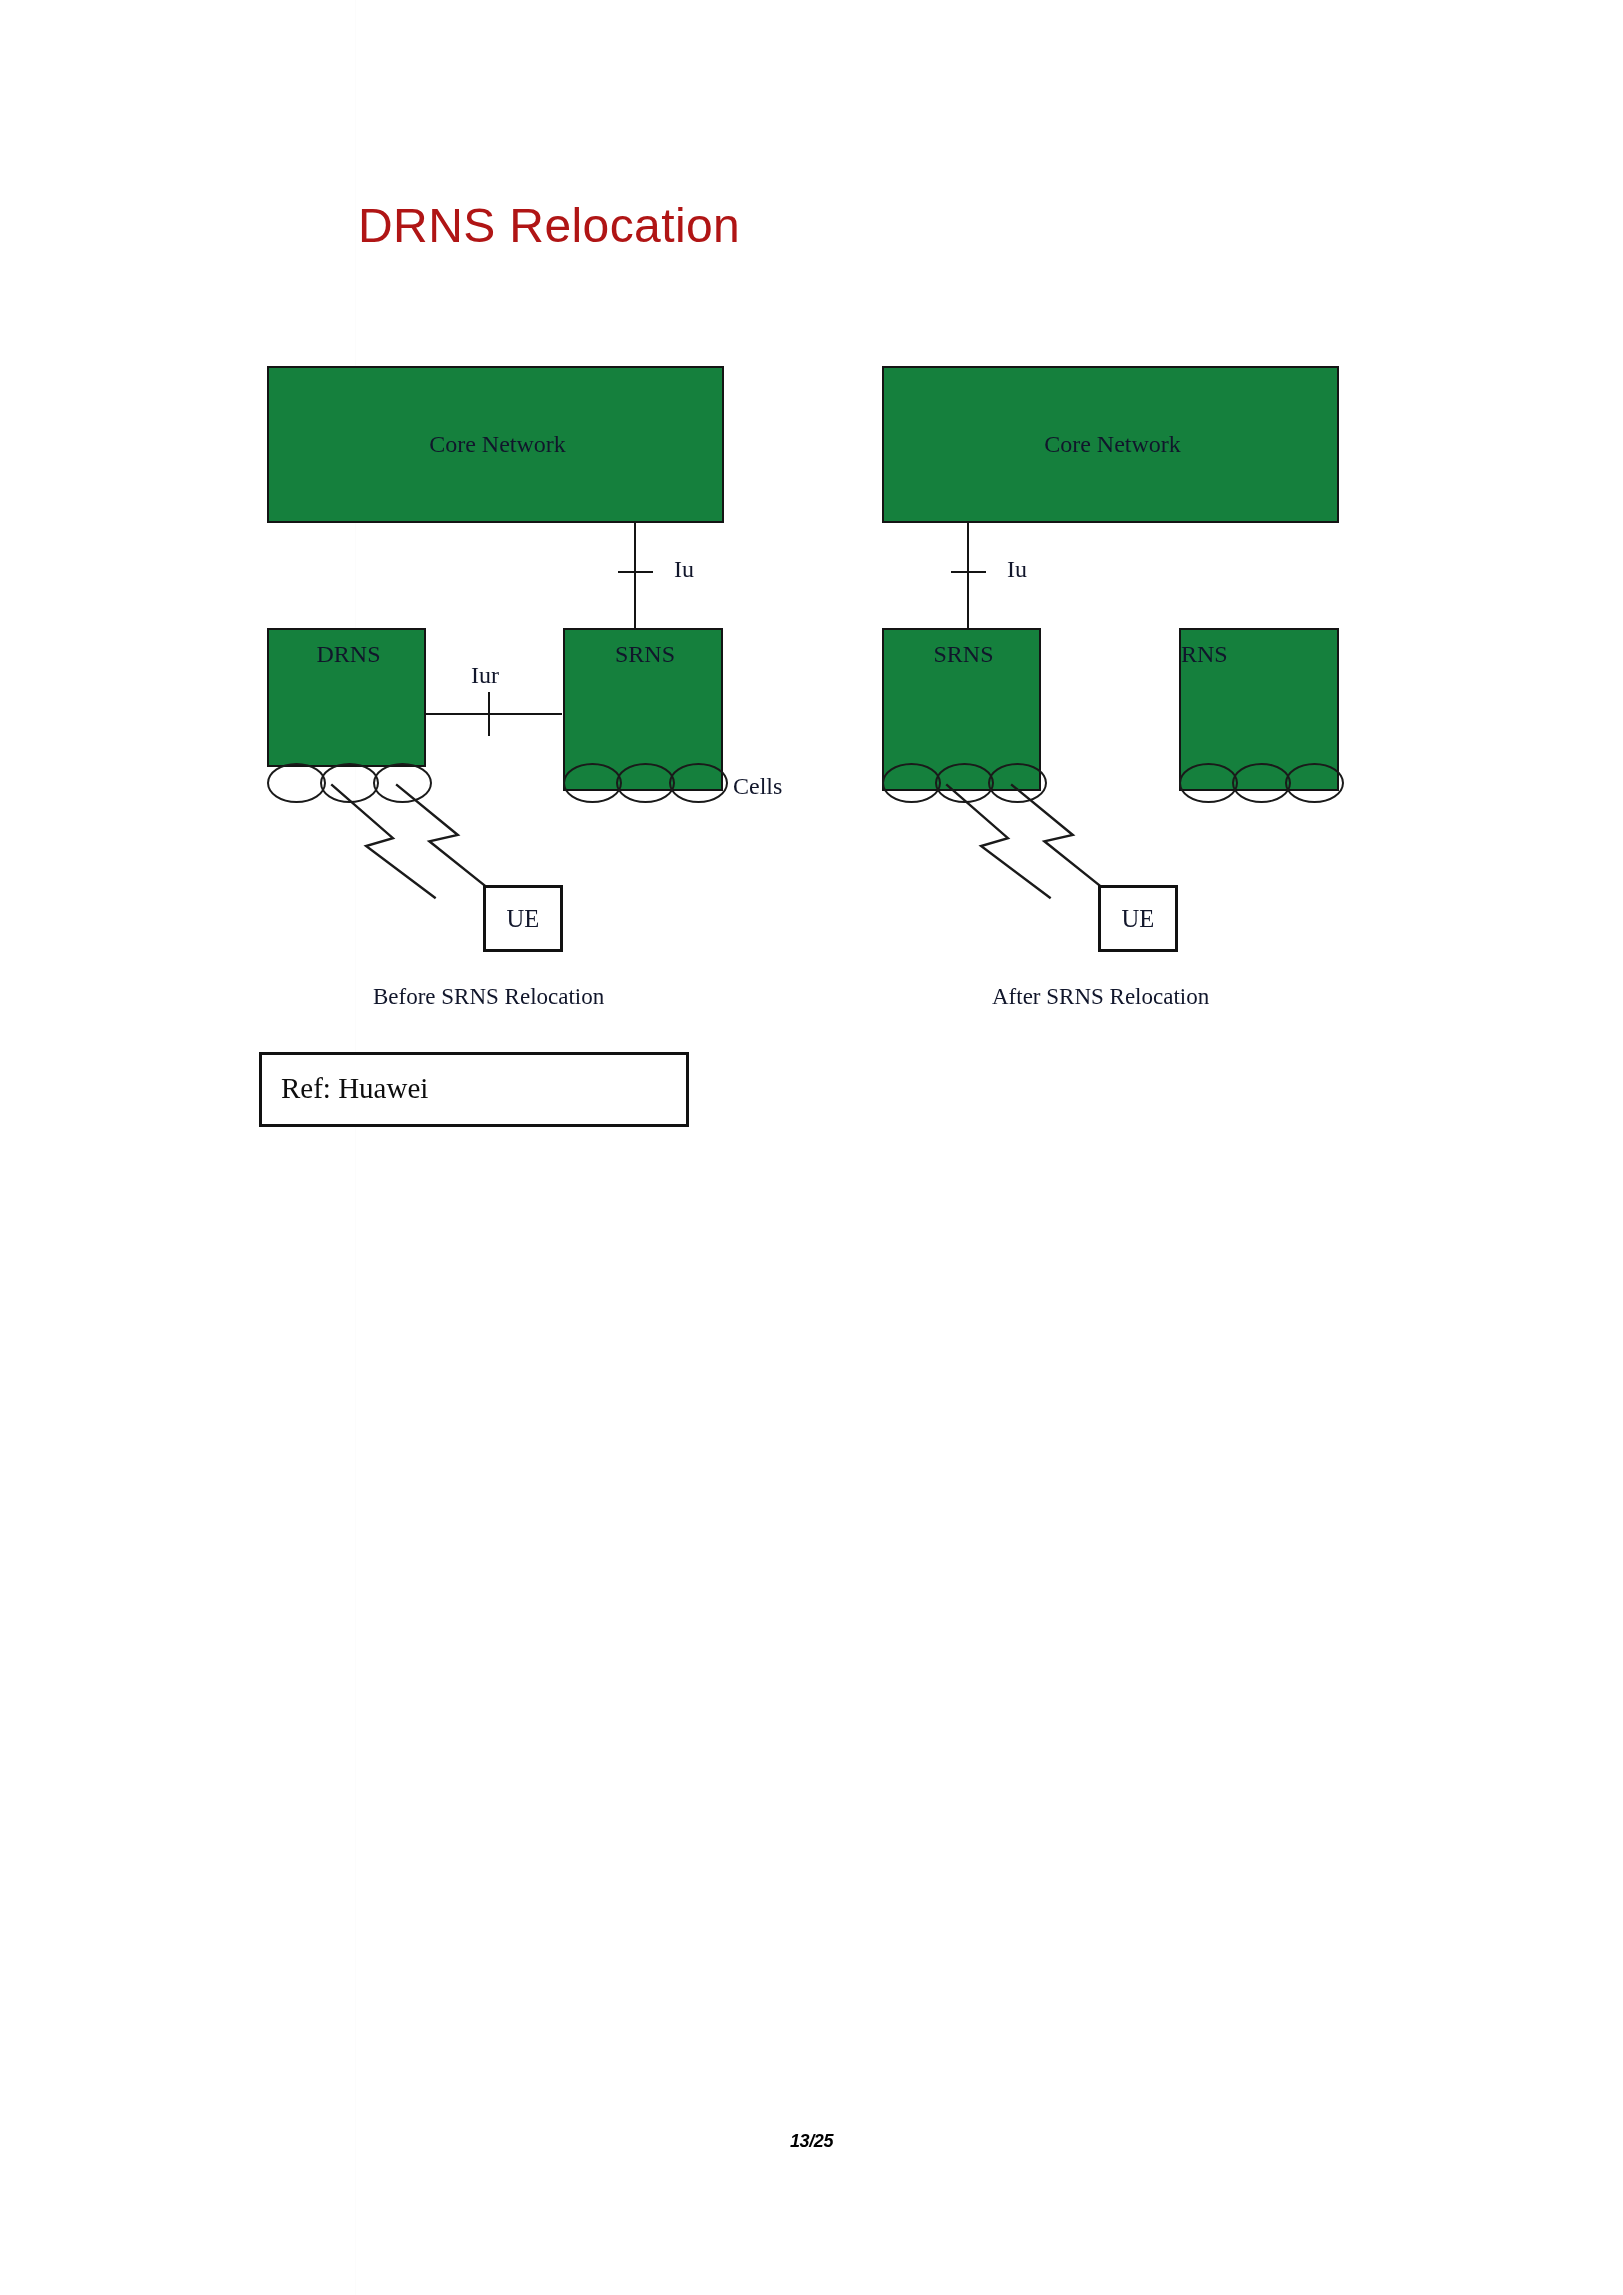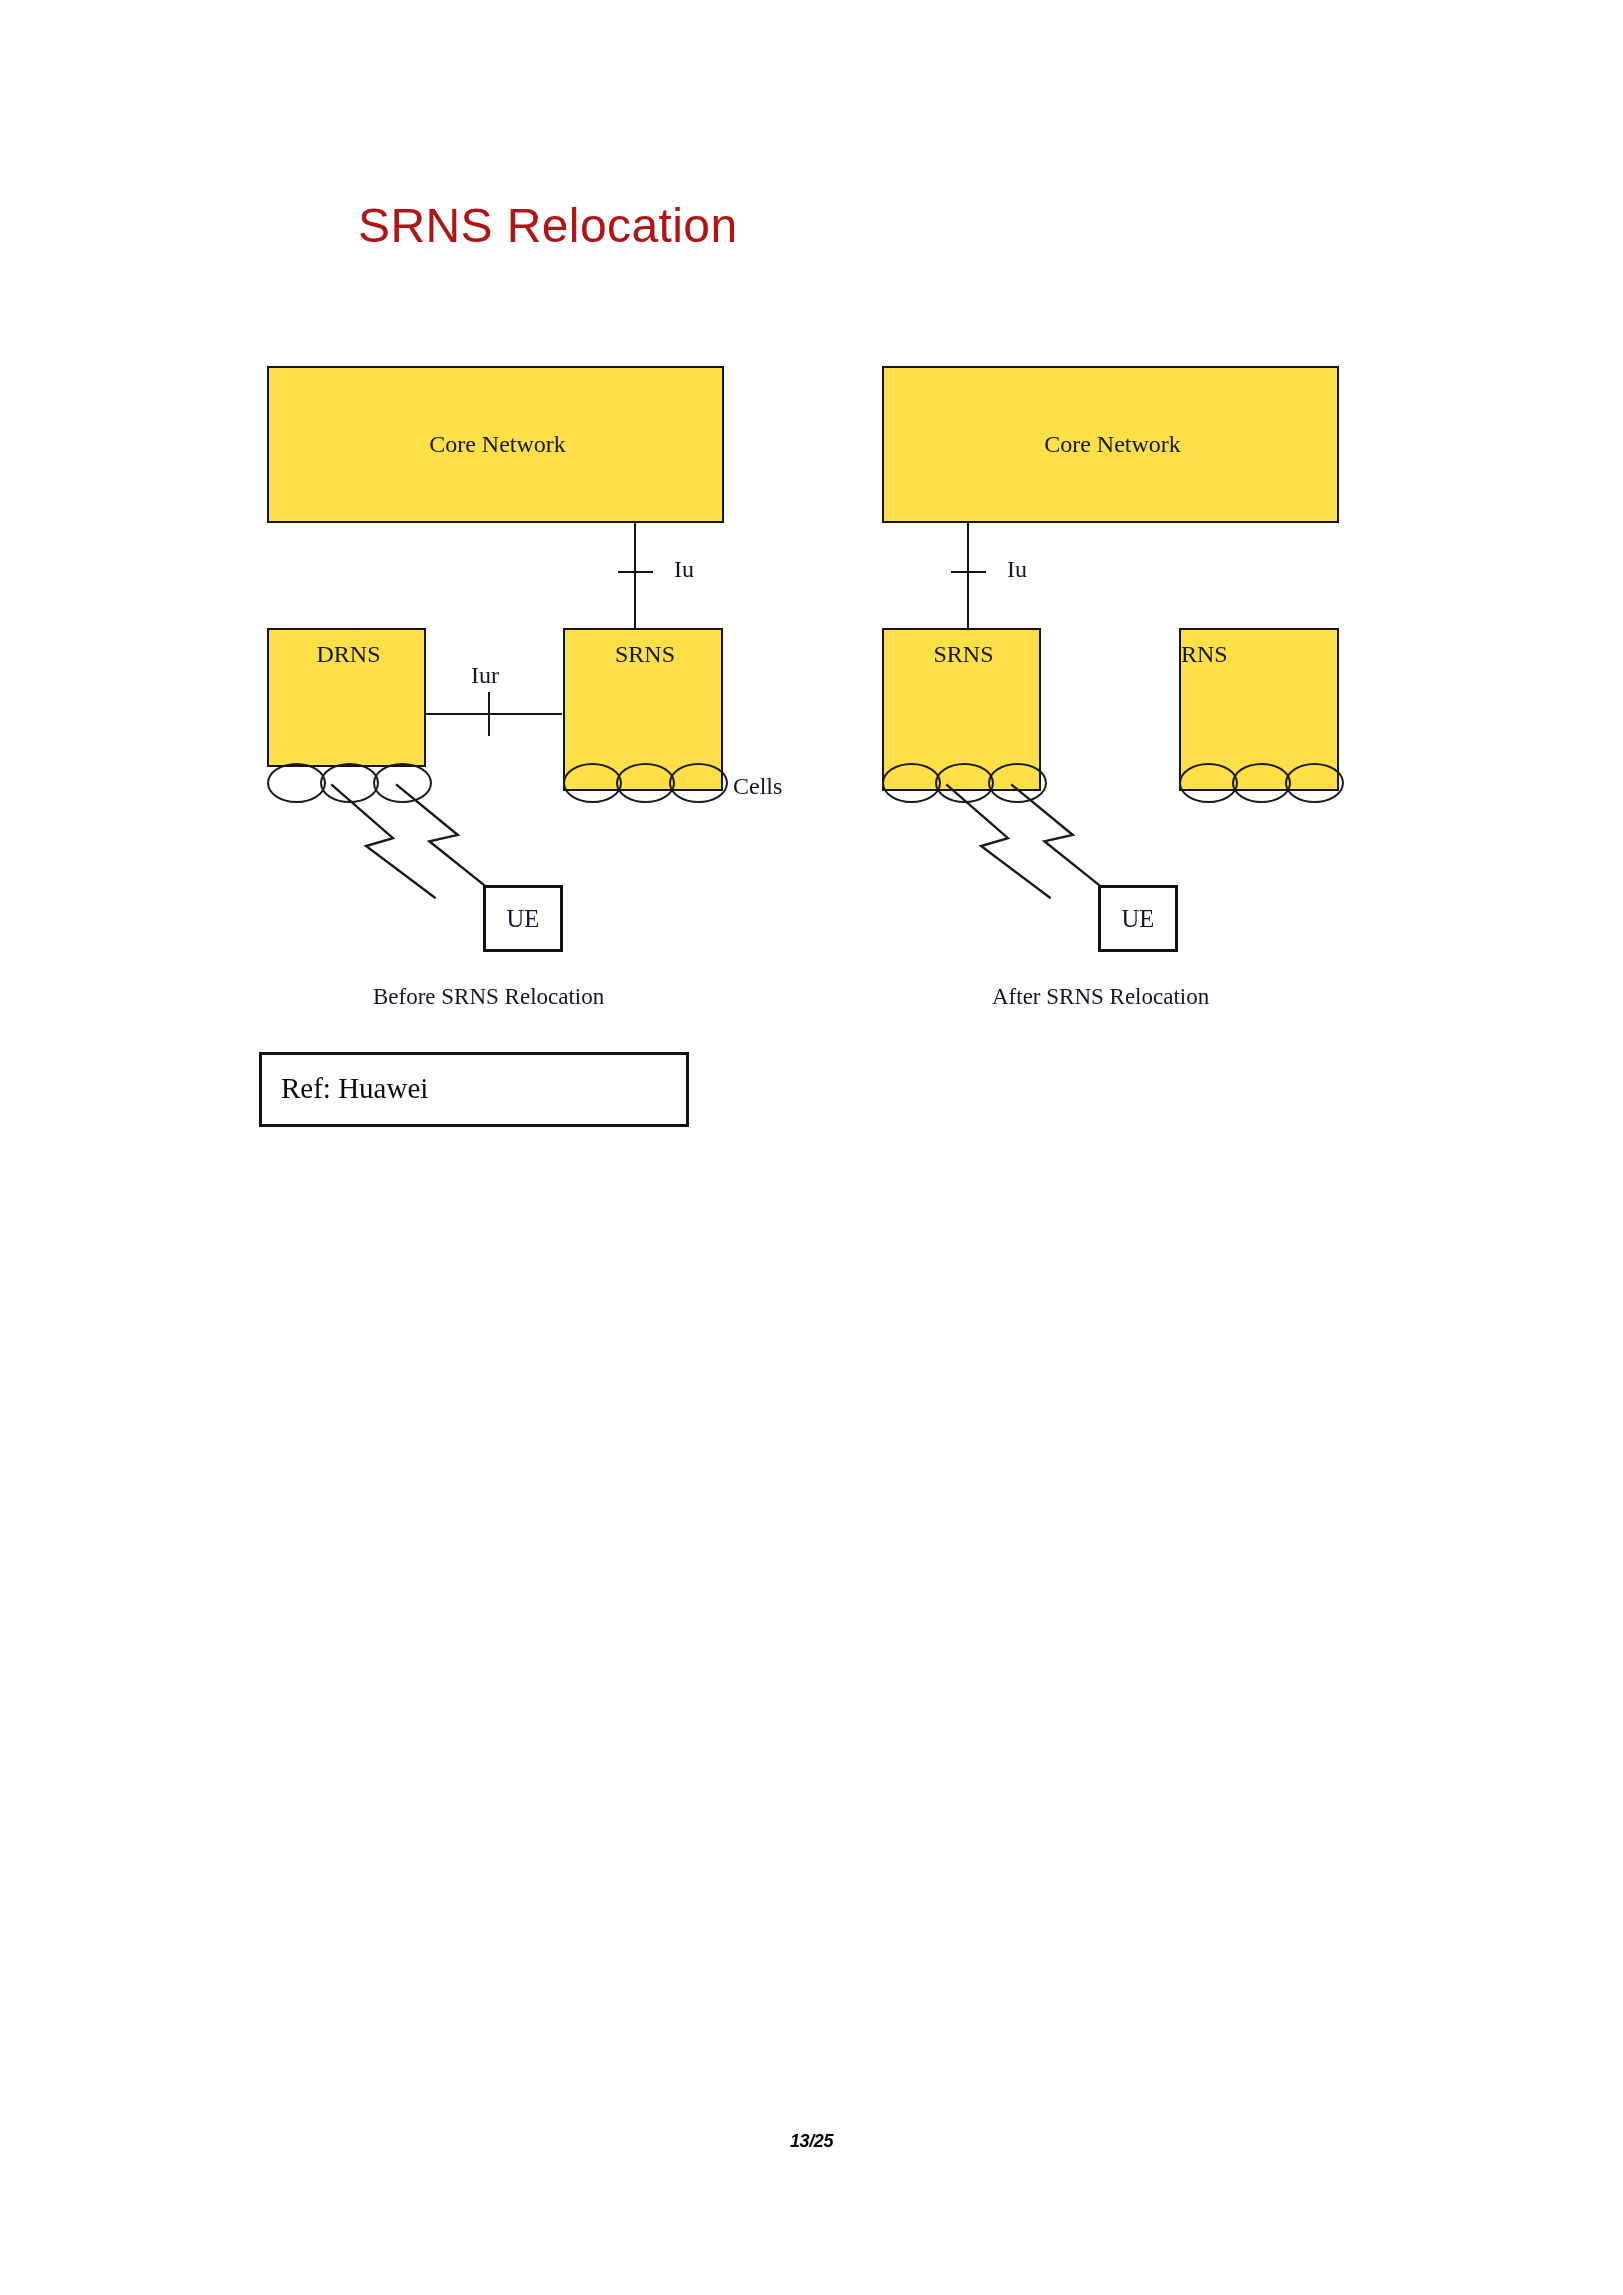--- a/index.html
+++ b/index.html
@@ -52,21 +52,21 @@
     letter-spacing: 0.4px;
     color: #b01515;
     white-space: nowrap;
   }
 
   
   .dgm-box {
     position: absolute;
     box-sizing: border-box;
     border: 2.4px solid #141414;
-    background: #fde047;
+    background: #15803d;
   }
   .box-label {
     position: absolute;
     font-family: "Liberation Serif", "DejaVu Serif", serif;
     font-size: 24px;
     line-height: 27px;
     color: #11162b;
     white-space: nowrap;
   }
   .edge-label {
@@ -160,21 +160,21 @@
   }
 </style>
 </head>
 <body>
 
 <div id="page">
 
   <div class="scan-edge-left"></div>
   <div class="scan-fold"></div>
 
-  <div id="slide-title">SRNS Relocation</div>
+  <div id="slide-title">DRNS Relocation</div>
 
   <div>
 
     <div class="dgm-box" style="left:267px; top:366px; width:457px; height:157px;">
       <div class="box-label" style="left:0; top:63px; width:457px; text-align:center;">Core Network</div>
     </div>
 
     <div class="vline" style="left:634px; top:523px; height:105px;"></div>
     <div class="hline" style="left:618px; top:571px; width:35px;"></div>
     <div class="edge-label" style="left:674px; top:557px;">Iu</div>

